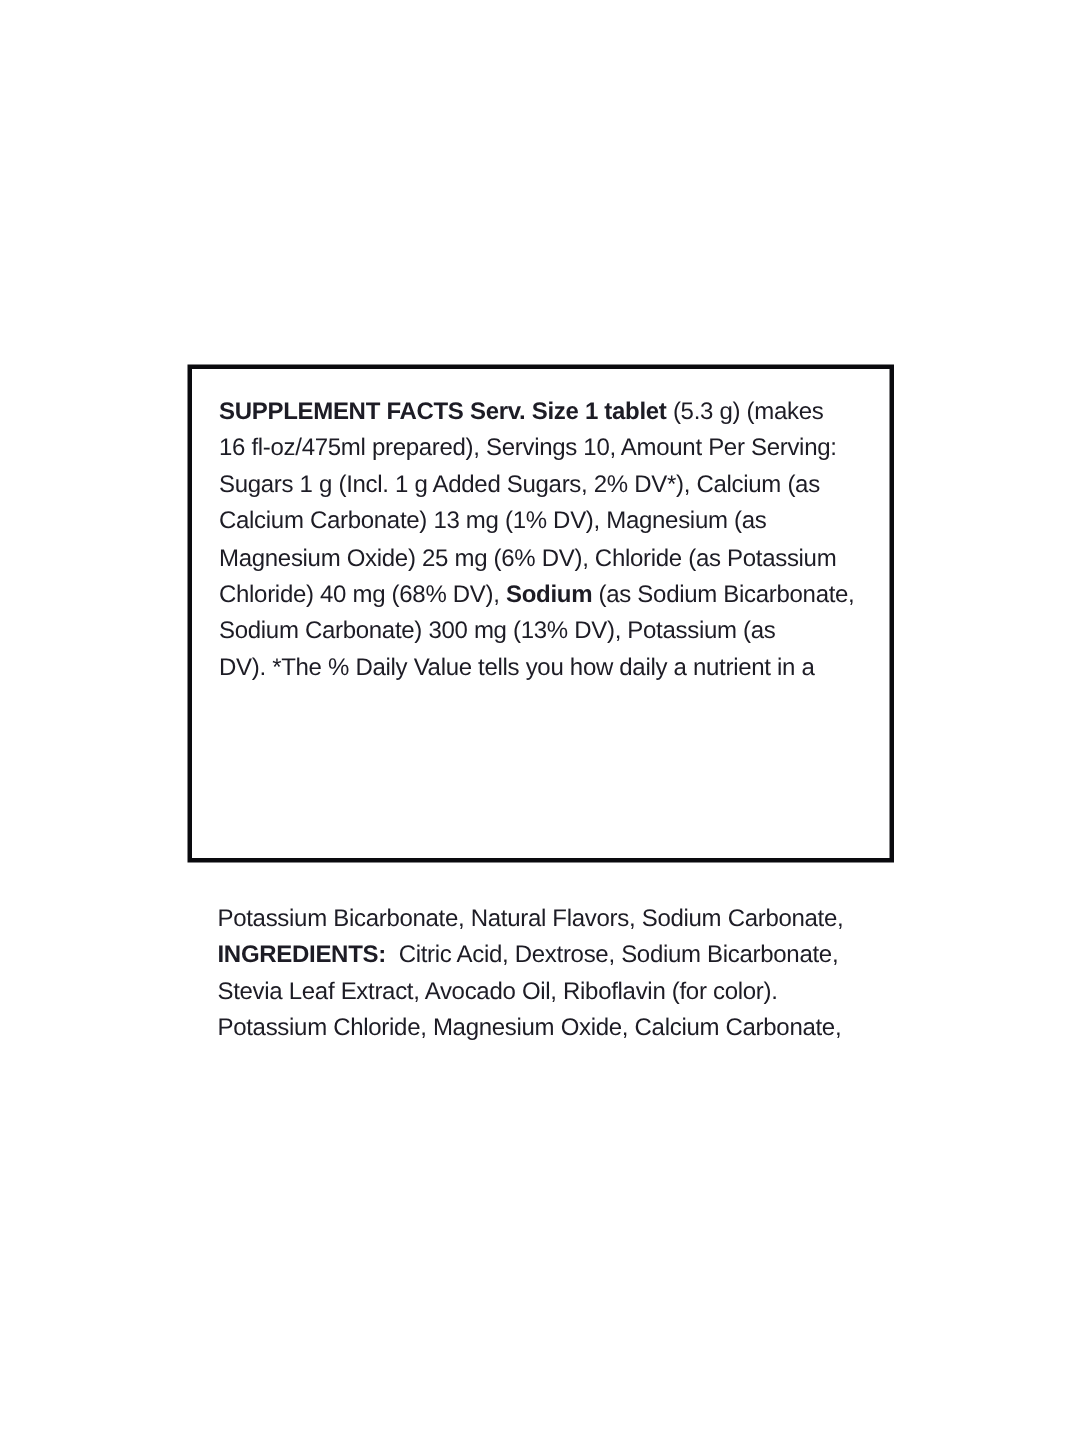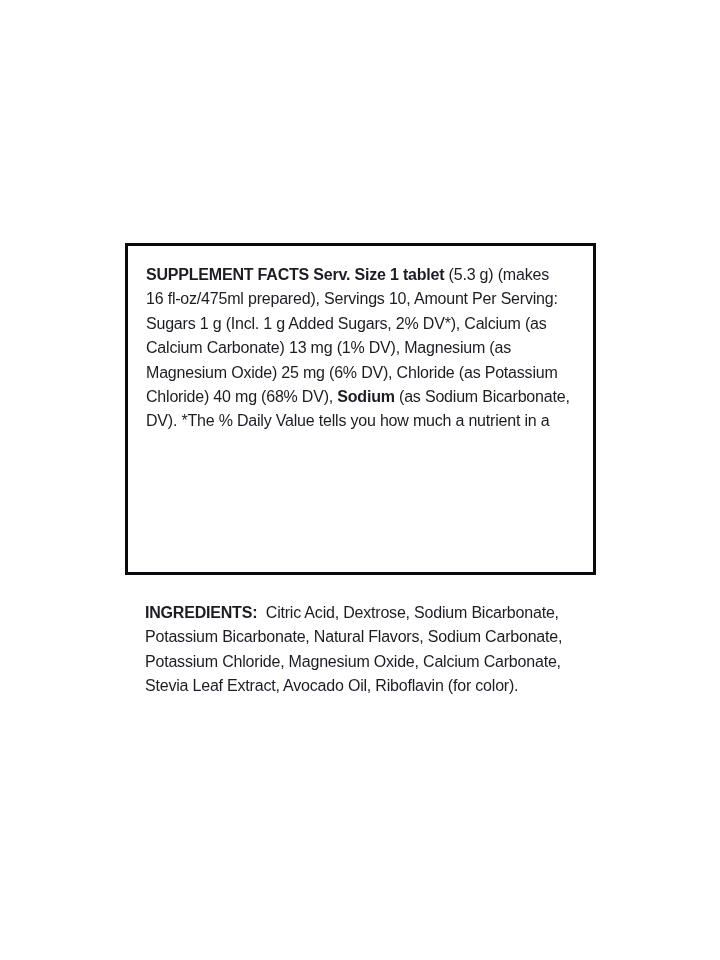--- a/index.html
+++ b/index.html
@@ -51,22 +51,23 @@
 
 <div class="page">
   <div class="facts-box">
     <div class="rich">
         <div class="text-line"><span class="bold">SUPPLEMENT FACTS Serv. Size 1 tablet</span><span> (5.3 g) (makes</span></div>
         <div class="text-line"><span>16 fl-oz/475ml prepared), Servings 10, Amount Per Serving:</span></div>
         <div class="text-line"><span>Sugars 1 g (Incl. 1 g Added Sugars, 2% DV*), Calcium (as</span></div>
         <div class="text-line"><span>Calcium Carbonate) 13 mg (1% DV), Magnesium (as</span></div>
         <div class="text-line"><span>Magnesium Oxide) 25 mg (6% DV), Chloride (as Potassium</span></div>
         <div class="text-line"><span>Chloride) 40 mg (68% DV), </span><span class="bold">Sodium</span><span> (as Sodium Bicarbonate,</span></div>
-        <div class="text-line"><span>DV). *The % Daily Value tells you how much a nutrient in a</span></div>
+        <div class="text-line"><span>Sodium Carbonate) 300 mg (13% DV), Potassium (as</span></div>
+        <div class="text-line"><span>DV). *The % Daily Value tells you how daily a nutrient in a</span></div>
       </div>
   </div>
   <div class="ingredients rich">
+      <div class="text-line"><span>Potassium Bicarbonate, Natural Flavors, Sodium Carbonate,</span></div>
       <div class="text-line"><span class="bold">INGREDIENTS:</span><span>  Citric Acid, Dextrose, Sodium Bicarbonate,</span></div>
-      <div class="text-line"><span>Potassium Bicarbonate, Natural Flavors, Sodium Carbonate,</span></div>
+      <div class="text-line"><span>Stevia Leaf Extract, Avocado Oil, Riboflavin (for color).</span></div>
       <div class="text-line"><span>Potassium Chloride, Magnesium Oxide, Calcium Carbonate,</span></div>
-      <div class="text-line"><span>Stevia Leaf Extract, Avocado Oil, Riboflavin (for color).</span></div>
     </div>
 </div>
 
 </body></html>

